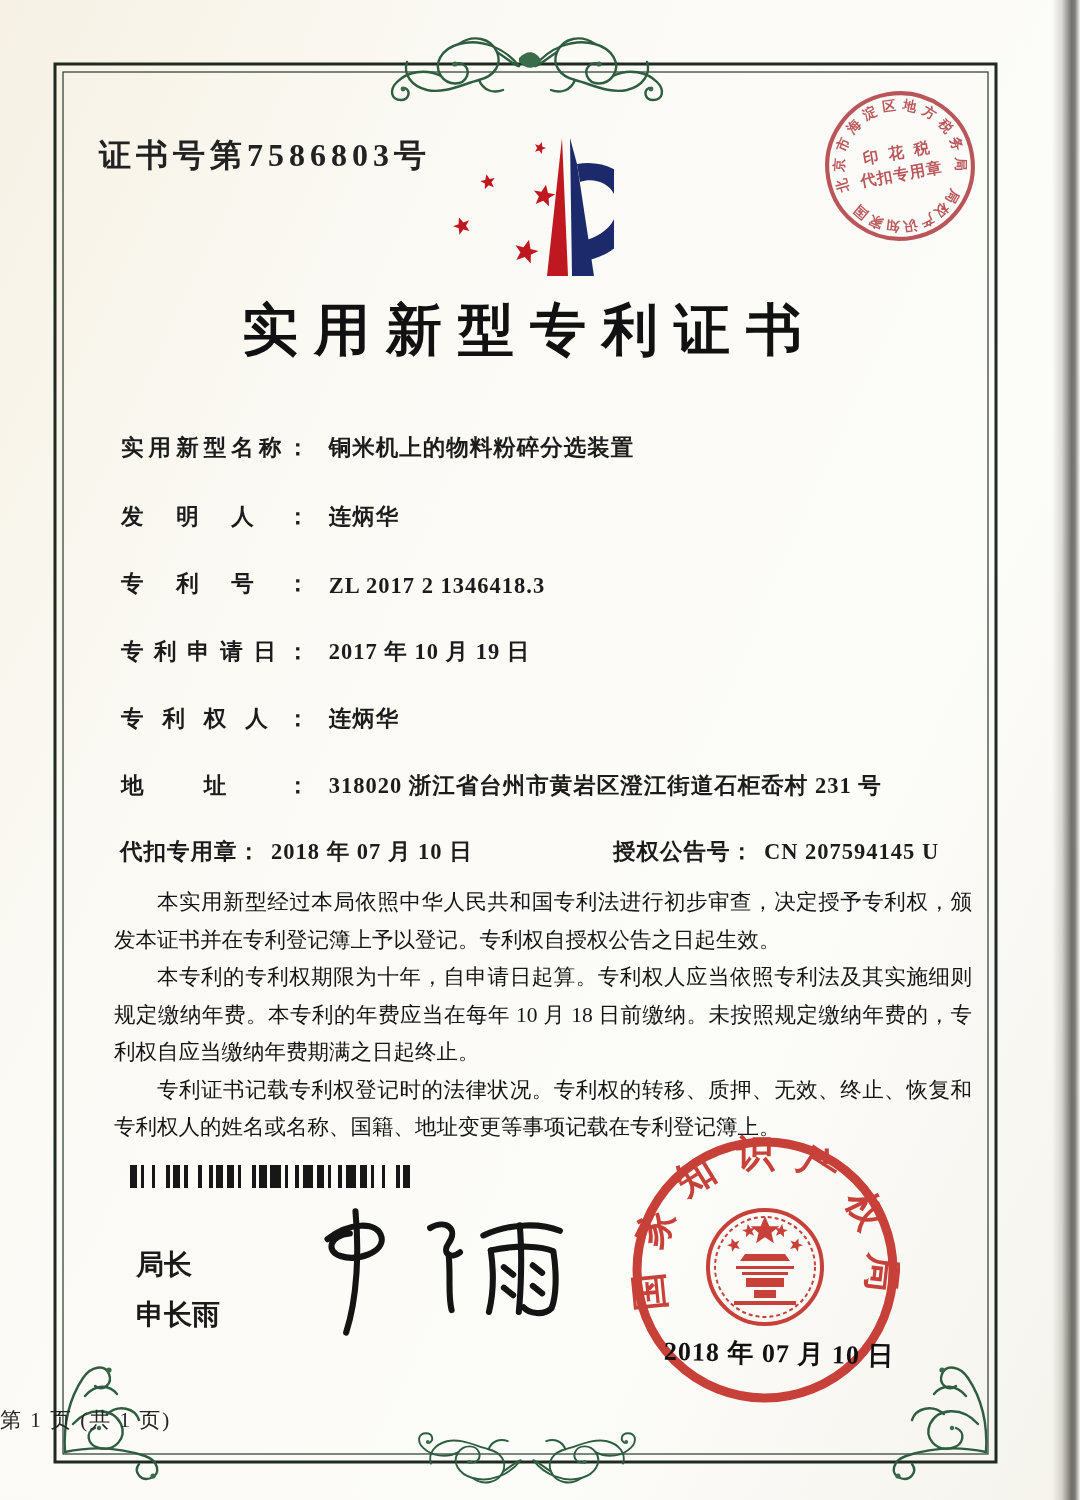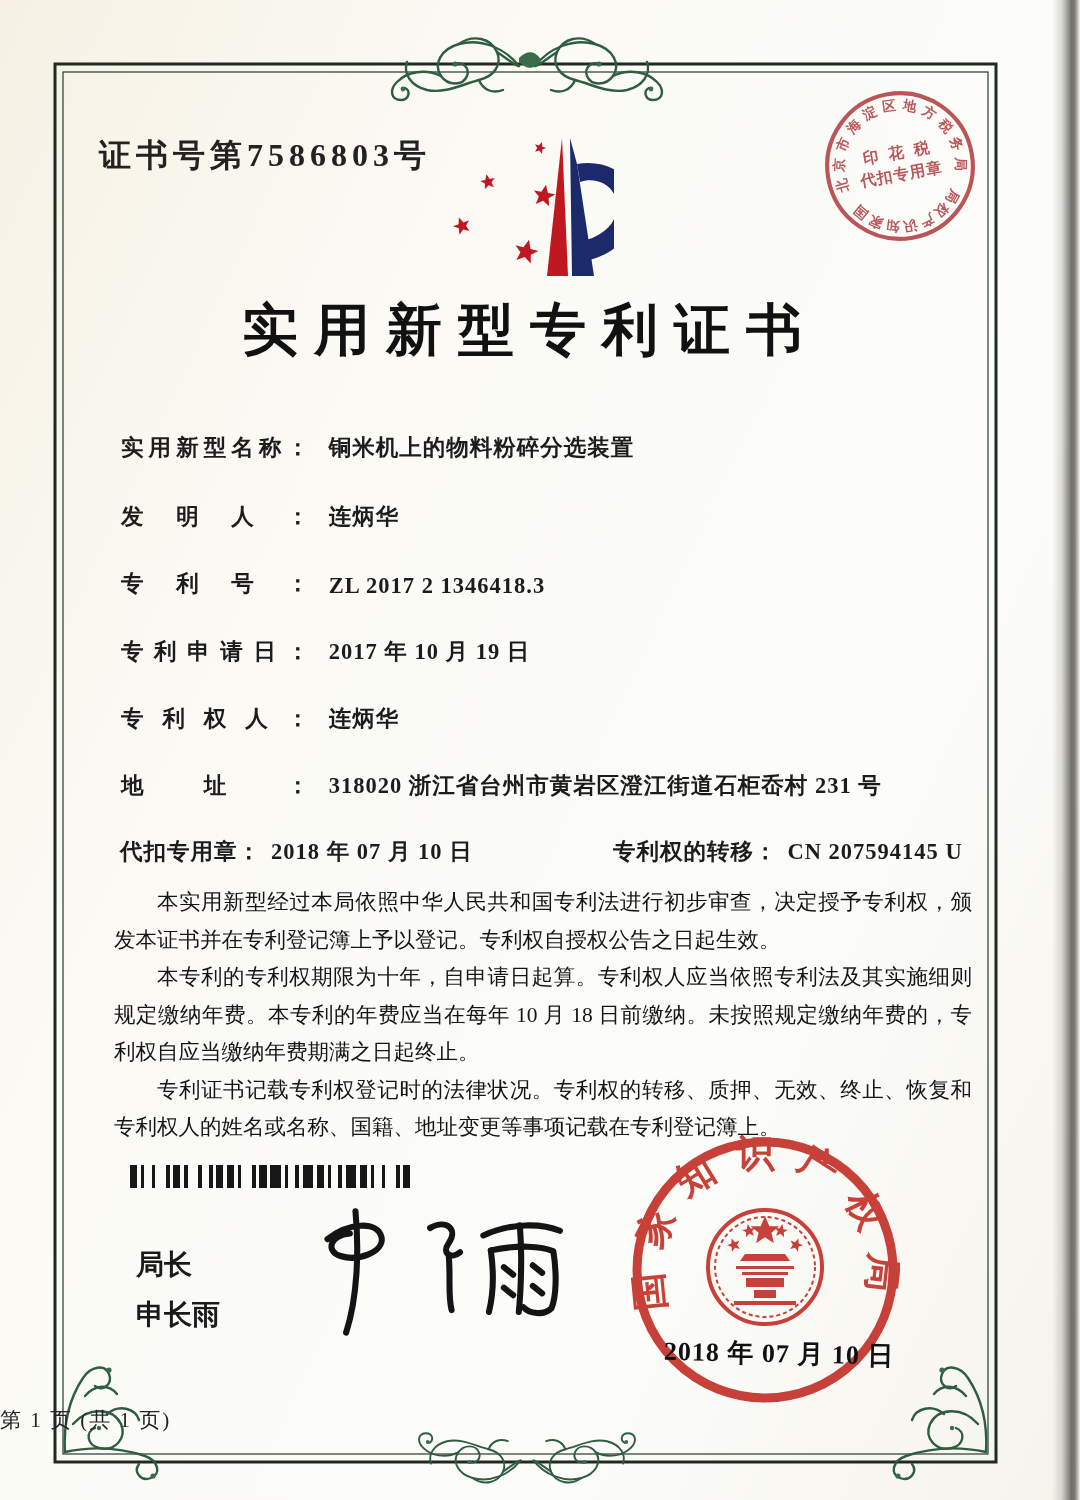--- a/index.html
+++ b/index.html
@@ -193,21 +193,21 @@
     </div>
     <div class="frow r6">
       <span class="flabel">地址：</span>
       <span class="fvalue">318020 浙江省台州市黄岩区澄江街道石柜岙村 231 号</span>
     </div>
   </div>
 
   <div class="grant-row">
     <span class="glabel">代扣专用章：</span><span class="gvalue">2018 年 07 月 10 日</span>
     <span class="grant-no">
-      <span class="glabel">专利权的转移：</span><span class="gvalue">CN 207594145 U</span>
+      <span class="glabel">授权公告号：</span><span class="gvalue">CN 207594145 U</span>
     </span>
   </div>
 
   <div class="body-text">
     <p>本实用新型经过本局依照中华人民共和国专利法进行初步审查，决定授予专利权，颁发本证书并在专利登记簿上予以登记。专利权自授权公告之日起生效。</p>
     <p>本专利的专利权期限为十年，自申请日起算。专利权人应当依照专利法及其实施细则规定缴纳年费。本专利的年费应当在每年 10 月 18 日前缴纳。未按照规定缴纳年费的，专利权自应当缴纳年费期满之日起终止。</p>
     <p>专利证书记载专利权登记时的法律状况。专利权的转移、质押、无效、终止、恢复和专利权人的姓名或名称、国籍、地址变更等事项记载在专利登记簿上。</p>
   </div>
 
   <div class="barcode">

